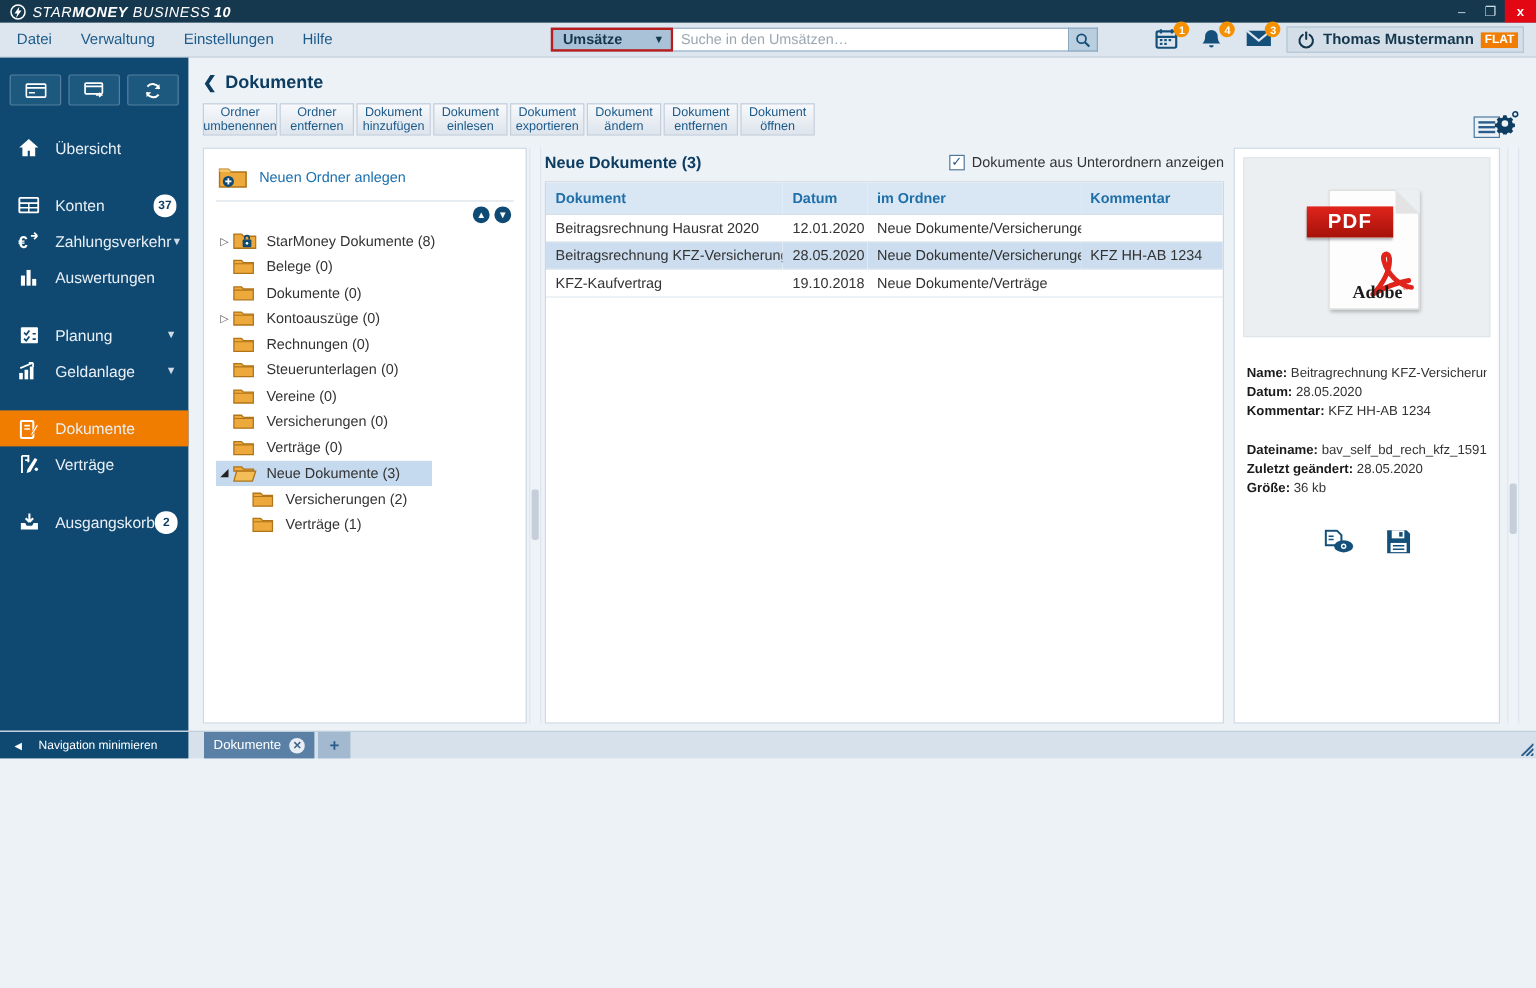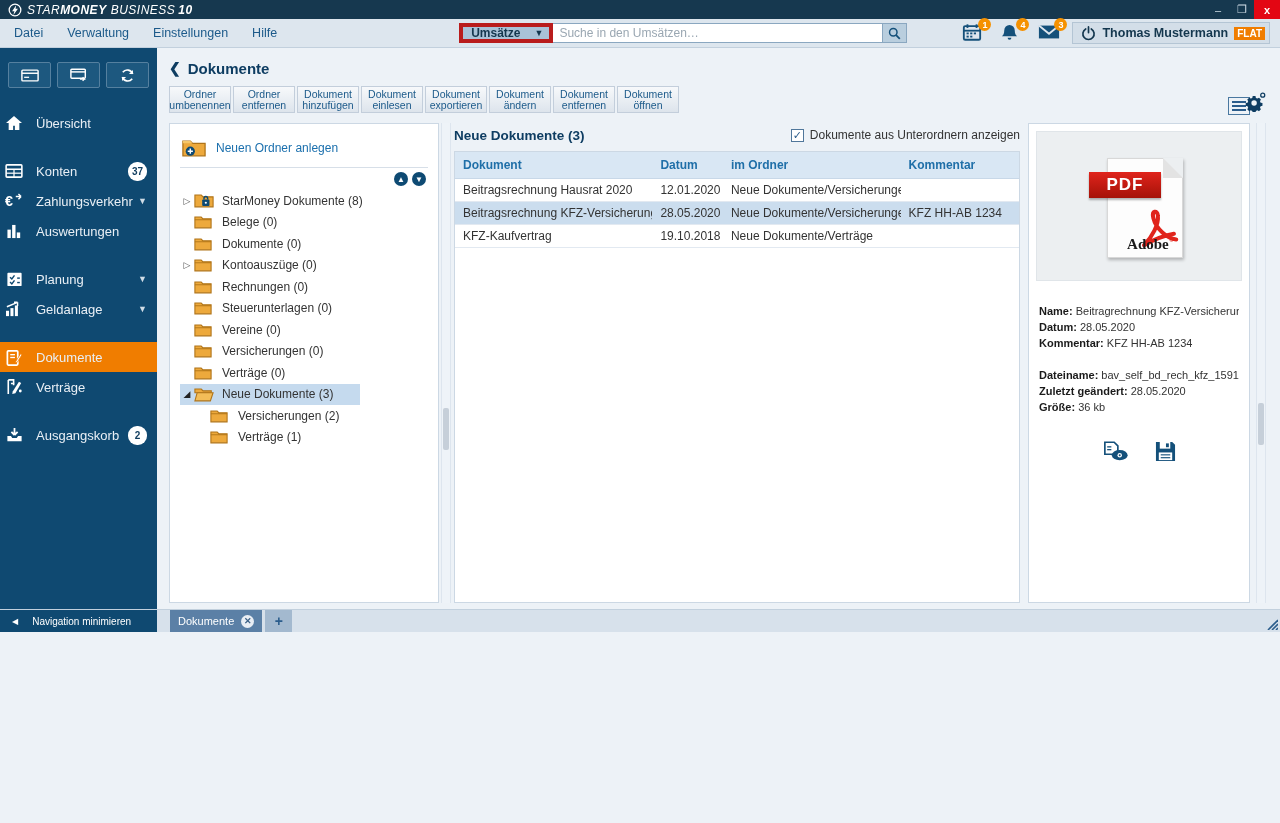--- a/index.html
+++ b/index.html
@@ -15,40 +15,40 @@
   .logo .p3 { font-weight:300; margin-left:4px; } .logo .p4 { font-weight:700; margin-left:3px; }
   .win-controls { margin-left:auto; display:flex; height:19px; }
   .win-btn { width:24px; height:19px; display:flex; align-items:center; justify-content:center; color:#cfdce6; font-size:11px; cursor:pointer; }
   .win-btn.close { background:#e30613; color:#fff; width:26px; font-weight:700; }
 
   
   .menubar { height:29px; background:#dde6ee; border-bottom:1px solid #c2d0dd; display:flex; align-items:center; padding:0 10px 0 14px; flex:0 0 auto; }
   .menu-item { color:#1c5a8a; font-size:12.5px; padding:0 12px; cursor:pointer; }
   .menu-item:first-child { padding-left:0; }
   .search-group { display:flex; align-items:center; margin-left:170px; height:20px; }
-  .search-scope { background:#a9c2d7; border:4px solid #b91c1c; height:20px; display:flex; align-items:center; gap:14px; padding:0 6px 0 8px; color:#14374e; font-weight:700; font-size:12px; cursor:pointer; }
+  .search-scope { background:#a9c2d7; border:2px solid #b91c1c; height:20px; display:flex; align-items:center; gap:26px; padding:0 6px 0 8px; color:#14374e; font-weight:700; font-size:12px; cursor:pointer; }
   .search-scope .car { font-size:9px; color:#14374e; }
   .search-input { width:330px; height:20px; border:1px solid #8aa7c0; border-left:none; padding:0 6px; font-size:12px; color:#555; font-family:"Liberation Sans",sans-serif; }
   .search-input::placeholder { color:#9aa7b2; }
   .search-btn { width:24px; height:20px; background:#b9cede; border:1px solid #8aa7c0; border-left:none; display:flex; align-items:center; justify-content:center; cursor:pointer; color:#14507a; }
   .notif-group { display:flex; align-items:center; gap:16px; margin-left:auto; margin-right:12px; }
   .notif { position:relative; color:#14507a; cursor:pointer; width:22px; height:20px; }
   .badge { position:absolute; top:-5px; right:-7px; min-width:13px; height:13px; border-radius:7px; background:#f59100; color:#fff; font-size:9px; font-weight:700; display:flex; align-items:center; justify-content:center; padding:0 2px; }
   .user-group { display:flex; align-items:center; gap:6px; background:#d3dee8; border:1px solid #b4c5d4; height:22px; padding:0 4px 0 8px; cursor:pointer; }
   .user-name { color:#14374e; font-weight:700; font-size:12.5px; }
   .flat-badge { background:#f07d00; color:#fff; font-weight:700; font-size:10px; padding:1px 3px; }
 
   
   .body-row { flex:1; display:flex; min-height:0; }
 
   
   .sidebar { width:157px; background:#0f4971; color:#e9eff5; flex:0 0 auto; display:flex; flex-direction:column; }
   .side-btns { display:flex; gap:6px; padding:14px 8px 10px 8px; }
   .side-btn { flex:1; height:26px; background:#1d587f; border:1px solid #55809f; border-radius:2px; display:flex; align-items:center; justify-content:center; color:#fff; cursor:pointer; }
-  .nav-item { height:30px; display:flex; align-items:center; padding:0 10px 0 4px; font-size:13px; cursor:pointer; position:relative; }
+  .nav-item { height:30px; display:flex; align-items:center; padding:0 10px 0 14px; font-size:13px; cursor:pointer; position:relative; }
   .nav-item .nico { width:20px; display:flex; justify-content:center; margin-right:12px; color:#fff; flex:0 0 auto; }
   .nav-item.active { background:#f07d00; }
   .nav-badge { margin-left:auto; background:#fff; color:#0f3c5e; border-radius:9px; min-width:19px; height:19px; font-size:10px; font-weight:700; display:flex; align-items:center; justify-content:center; }
   .nav-caret { margin-left:auto; font-size:9px; color:#cfdce6; }
   .gap-s { height:10px; } .gap-m { height:18px; }
 
   
   .main { flex:1; display:flex; flex-direction:column; padding:8px 14px 6px 12px; min-width:0; }
   .crumb-row { display:flex; align-items:center; gap:7px; height:24px; flex:0 0 auto; }
   .crumb-back { color:#0e3d62; font-weight:700; font-size:14px; cursor:pointer; }

